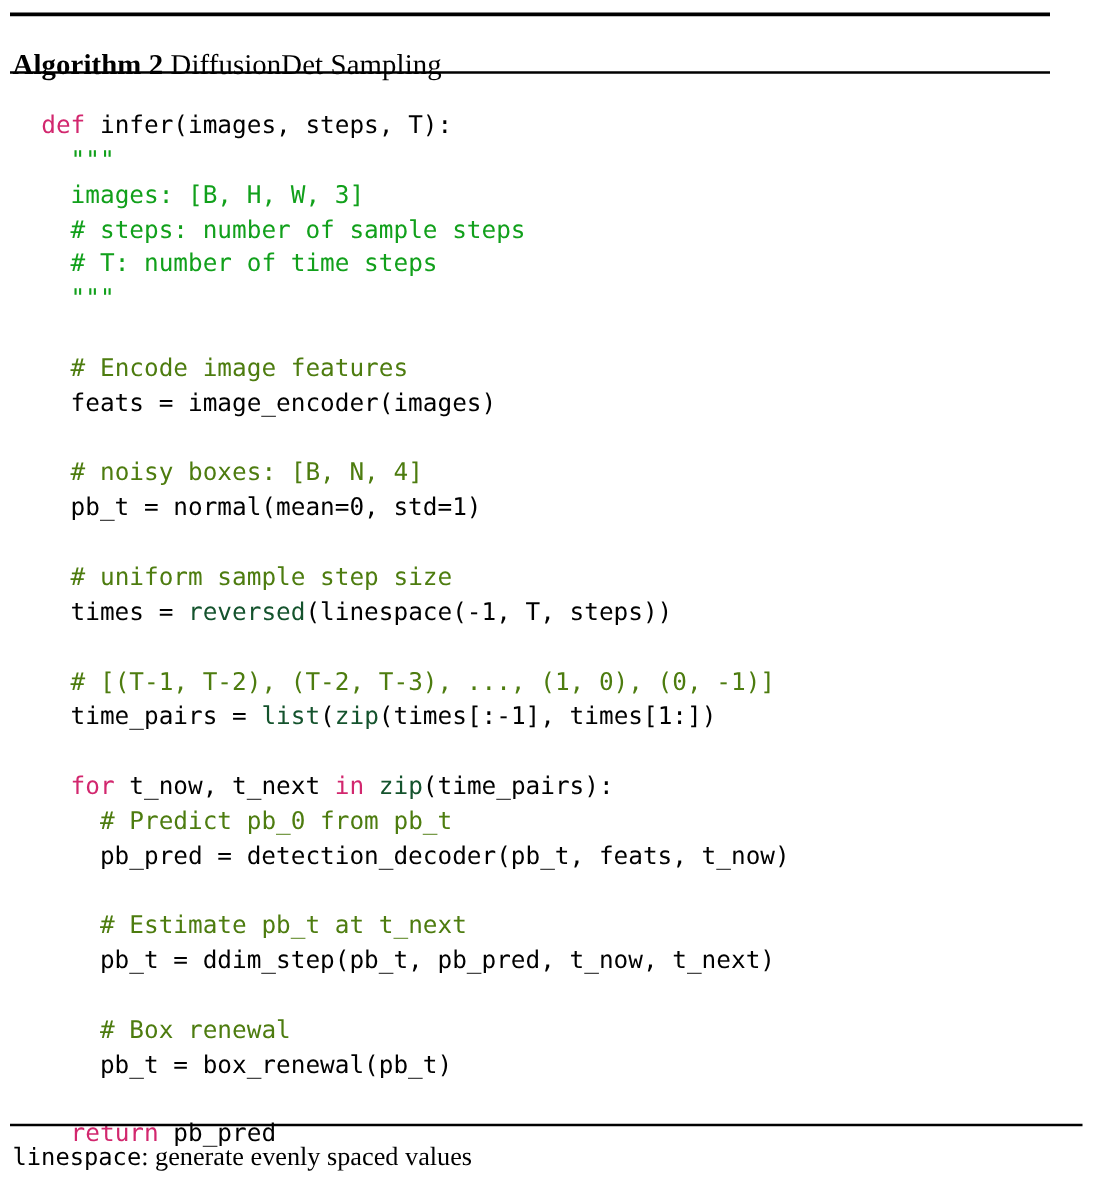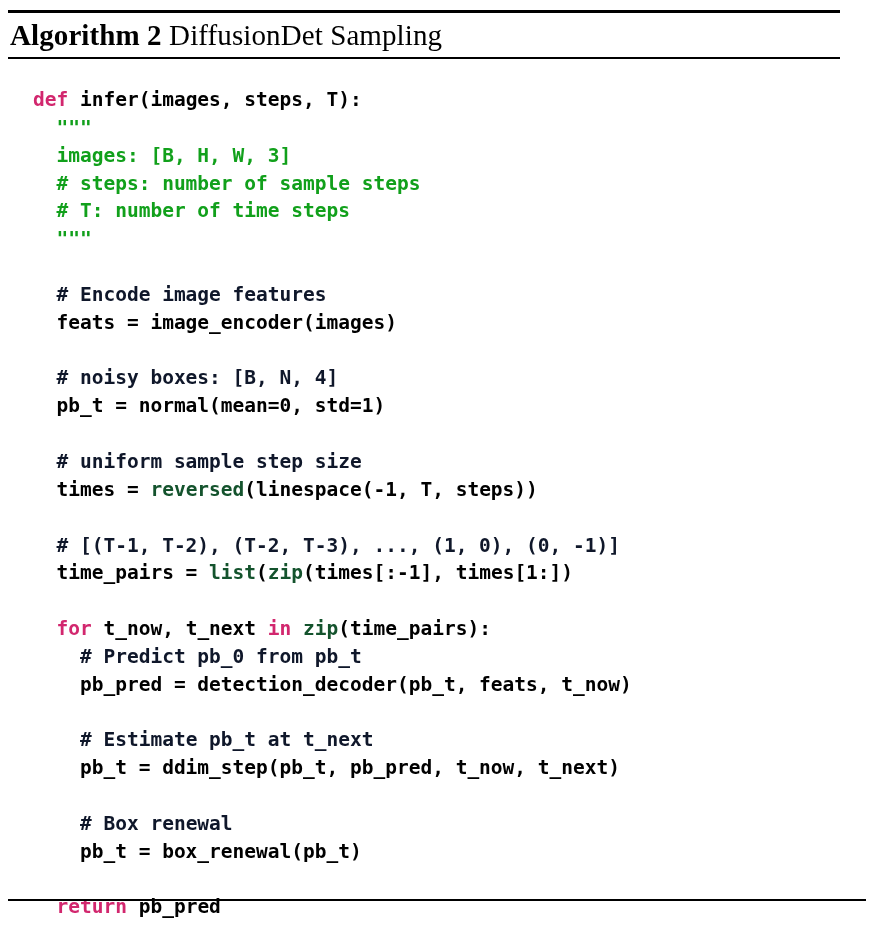--- a/index.html
+++ b/index.html
@@ -43,23 +43,23 @@
     left: 8px;
     width: 858px;
     top: 899px;
     height: 2px;
   }
 
   
   .algo-title {
     position: absolute;
     left: 10px;
-    top: 17px;
+    top: 34px;
     font-family: "Liberation Serif", serif;
-    font-size: 29px;
+    font-size: 23px;
     line-height: 36px;
     white-space: nowrap;
     letter-spacing: 0.1px;
   }
   .algo-title .algo-label {
     font-weight: bold;
   }
   .algo-title .algo-name {
     font-weight: normal;
   }
@@ -71,25 +71,24 @@
     top: 86px;
     font-family: "DejaVu Sans Mono", "Liberation Mono", monospace;
     font-size: 19.5px;
     line-height: 27.85px;
     white-space: pre;
     letter-spacing: 0px;
   }
   .code-line {
     height: 27.85px;
     white-space: pre;
-    font-weight: bold;
   }
   .tok-kw   { color: #d2276e; }
   .tok-bi   { color: #14532d; }
-  .tok-cm   { color: #0f172a; }
+  .tok-cm   { color: #4d7c0f; }
   .tok-str  { color: #11a01b; }
   .tok-pl   { color: #000000; }
 
   
   .footnote {
     position: absolute;
     left: 10px;
     top: 910px;
     font-size: 21px;
     line-height: 30px;
@@ -114,14 +113,17 @@
   <div class="algo-title">
     <span class="algo-label">Algorithm 2</span><span> </span><span class="algo-name">DiffusionDet Sampling</span>
   </div>
 
   <div class="rule rule-under-title"></div>
 
   <div class="code-block" id="code-block"><div class="code-line"><span class="tok-kw">def</span><span class="tok-pl"> infer(images, steps, T):</span></div><div class="code-line"><span class="tok-pl">  </span><span class="tok-str">"""</span></div><div class="code-line"><span class="tok-pl">  </span><span class="tok-str">images: [B, H, W, 3]</span></div><div class="code-line"><span class="tok-pl">  </span><span class="tok-str"># steps: number of sample steps</span></div><div class="code-line"><span class="tok-pl">  </span><span class="tok-str"># T: number of time steps</span></div><div class="code-line"><span class="tok-pl">  </span><span class="tok-str">"""</span></div><div class="code-line">&nbsp;</div><div class="code-line"><span class="tok-pl">  </span><span class="tok-cm"># Encode image features</span></div><div class="code-line"><span class="tok-pl">  feats = image_encoder(images)</span></div><div class="code-line">&nbsp;</div><div class="code-line"><span class="tok-pl">  </span><span class="tok-cm"># noisy boxes: [B, N, 4]</span></div><div class="code-line"><span class="tok-pl">  pb_t = normal(mean=0, std=1)</span></div><div class="code-line">&nbsp;</div><div class="code-line"><span class="tok-pl">  </span><span class="tok-cm"># uniform sample step size</span></div><div class="code-line"><span class="tok-pl">  times = </span><span class="tok-bi">reversed</span><span class="tok-pl">(linespace(-1, T, steps))</span></div><div class="code-line">&nbsp;</div><div class="code-line"><span class="tok-pl">  </span><span class="tok-cm"># [(T-1, T-2), (T-2, T-3), ..., (1, 0), (0, -1)]</span></div><div class="code-line"><span class="tok-pl">  time_pairs = </span><span class="tok-bi">list</span><span class="tok-pl">(</span><span class="tok-bi">zip</span><span class="tok-pl">(times[:-1], times[1:])</span></div><div class="code-line">&nbsp;</div><div class="code-line"><span class="tok-pl">  </span><span class="tok-kw">for</span><span class="tok-pl"> t_now, t_next </span><span class="tok-kw">in</span><span class="tok-pl"> </span><span class="tok-bi">zip</span><span class="tok-pl">(time_pairs):</span></div><div class="code-line"><span class="tok-pl">    </span><span class="tok-cm"># Predict pb_0 from pb_t</span></div><div class="code-line"><span class="tok-pl">    pb_pred = detection_decoder(pb_t, feats, t_now)</span></div><div class="code-line">&nbsp;</div><div class="code-line"><span class="tok-pl">    </span><span class="tok-cm"># Estimate pb_t at t_next</span></div><div class="code-line"><span class="tok-pl">    pb_t = ddim_step(pb_t, pb_pred, t_now, t_next)</span></div><div class="code-line">&nbsp;</div><div class="code-line"><span class="tok-pl">    </span><span class="tok-cm"># Box renewal</span></div><div class="code-line"><span class="tok-pl">    pb_t = box_renewal(pb_t)</span></div><div class="code-line">&nbsp;</div><div class="code-line"><span class="tok-pl">  </span><span class="tok-kw">return</span><span class="tok-pl"> pb_pred</span></div></div>
 
   <div class="rule rule-bottom"></div>
 
+  <div class="footnote">
+    <span class="fn-mono">linespace</span><span class="fn-text">: generate evenly spaced values</span>
+  </div>
 
 </div>
 
 </body></html>

